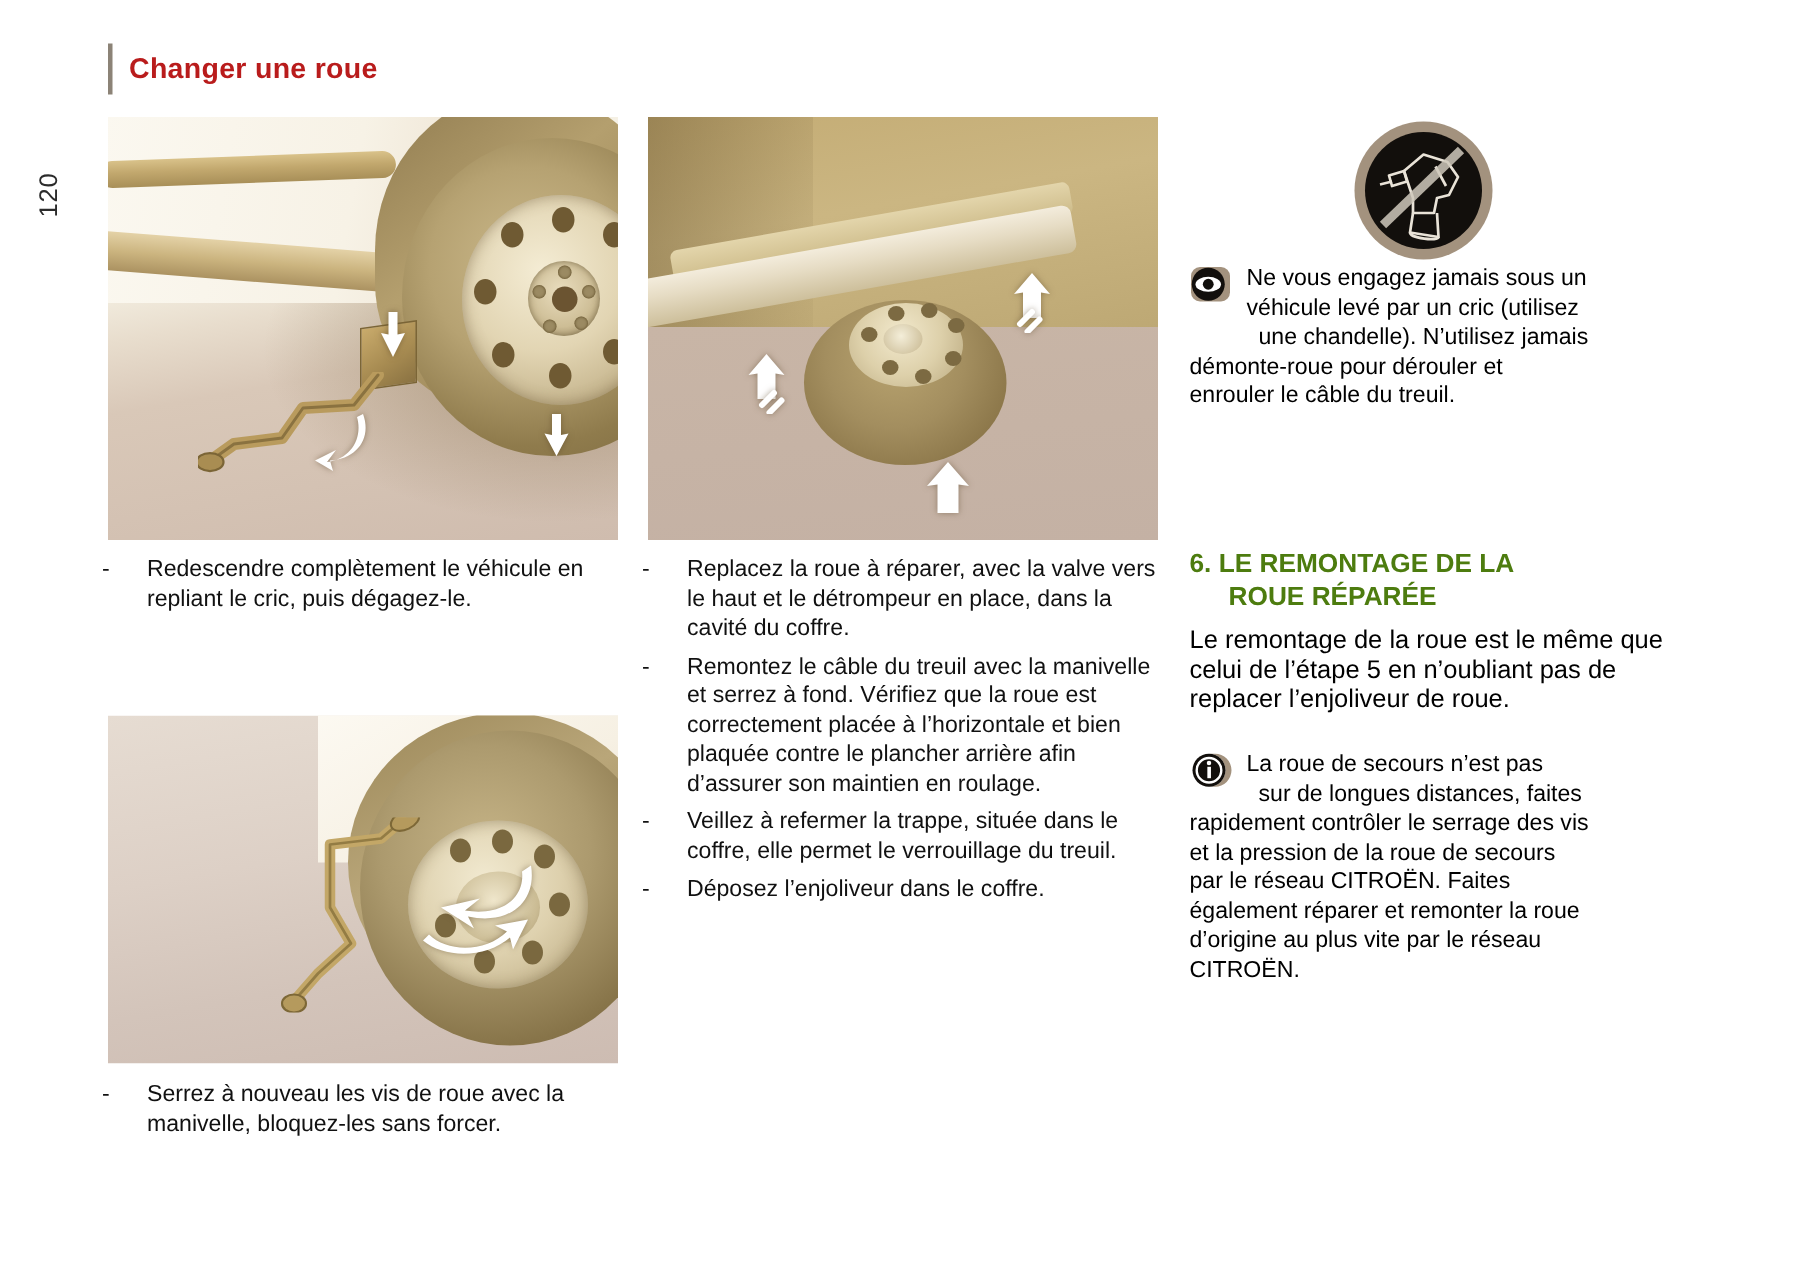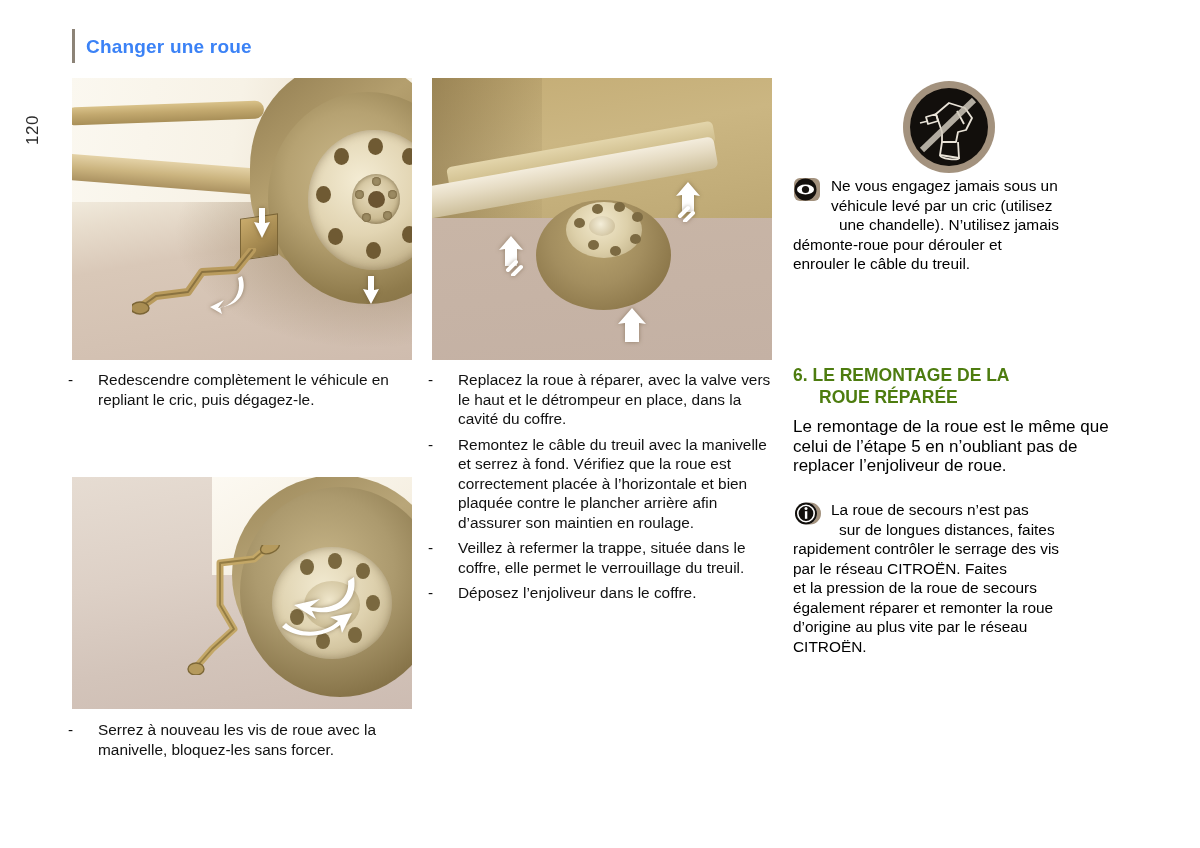--- a/index.html
+++ b/index.html
@@ -25,21 +25,21 @@
     height: 34px;
     background: #8c8377;
   }
   .page-title {
     position: absolute;
     left: 86px;
     top: 36px;
     font-size: 19px;
     font-weight: bold;
     letter-spacing: 0.2px;
-    color: #3b82f6;
+    color: #b91c1c;
   }
   .folio {
     position: absolute;
     left: -2px;
     top: 120px;
     width: 70px;
     text-align: center;
     font-size: 17px;
     color: #2b2b2b;
     transform: rotate(-90deg);
@@ -489,18 +489,18 @@
   <svg class="inline-icon" viewBox="0 0 30 25">
     <path d="M13 1.5 A11 11 0 0 1 13 23.5 L17 23.5 A11 11 0 0 0 17 1.5 Z" fill="#a3927e"></path>
     <circle cx="13" cy="12.5" r="11" fill="#120f0c"></circle>
     <circle cx="13" cy="12.5" r="8.2" fill="none" stroke="#ffffff" stroke-width="1.6"></circle>
     <circle cx="13" cy="7.6" r="1.5" fill="#ffffff"></circle>
     <rect x="11.9" y="10.2" width="2.4" height="7.6" fill="#ffffff"></rect>
   </svg>
   <div class="warn-para warn-indent-1">La roue de secours n’est pas</div>
   <div class="warn-para warn-indent-2">sur de longues distances, faites</div>
   <div class="warn-para warn-full">rapidement contrôler le serrage des vis</div>
+  <div class="warn-para warn-full">et la pression de la roue de secours</div>
   <div class="warn-para warn-full">par le réseau CITROËN. Faites</div>
-  <div class="warn-para warn-full">et la pression de la roue de secours</div>
   <div class="warn-para warn-full">également réparer et remonter la roue</div>
   <div class="warn-para warn-full">d’origine au plus vite par le réseau</div>
   <div class="warn-para warn-full">CITROËN.</div>
 </div>
 
 </body></html>

